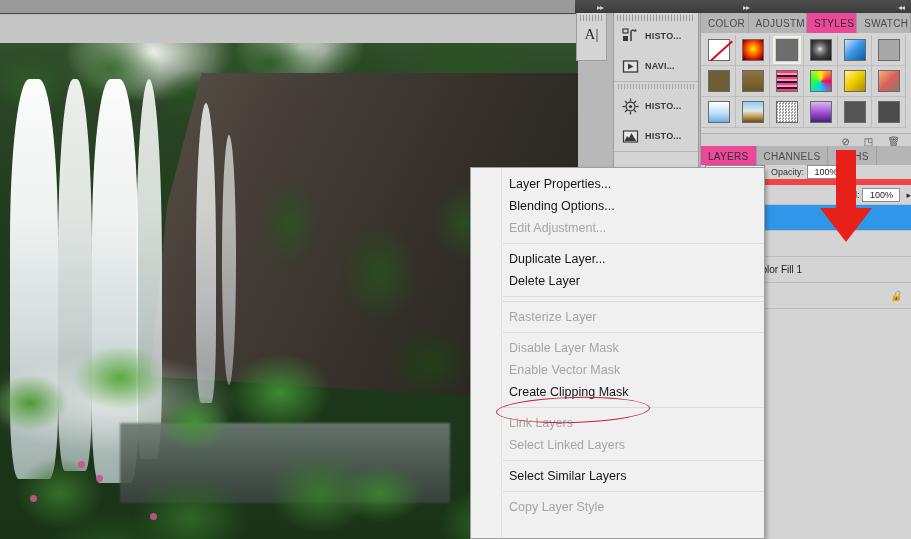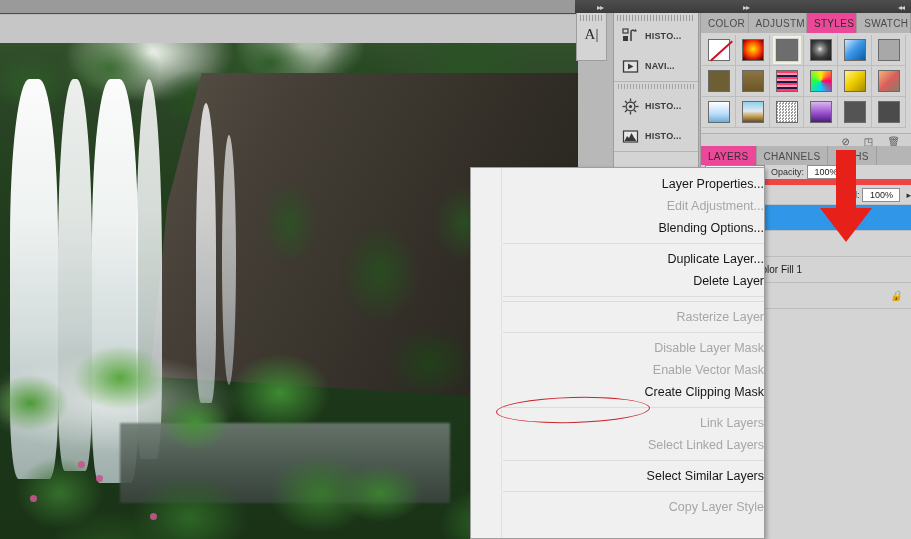--- a/index.html
+++ b/index.html
@@ -179,21 +179,21 @@
   }
   .layer-row.selected { background:#2f96e8; color:#fff; font-weight:bold; }
   .layer-row.bg { font-style:italic; }
   .thumb-white { width:30px; height:17px; background:#fff; border:1px solid #2b2b2b; margin:0 6px 0 2px; }
   .chain { font-size:11px; color:#444; }
   .lock-badge { margin-left:auto; margin-right:8px; font-size:10px; color:#3a3a3a; }
 
   
   .ctxmenu {
     position:absolute; left:470px; top:167px; width:295px; height:372px;
-    background:#f0f0f0; border:1px solid #9e9e9e; box-shadow:2px 2px 4px rgba(0,0,0,.28);text-align:right;
+    background:#f0f0f0; border:1px solid #9e9e9e; box-shadow:2px 2px 4px rgba(0,0,0,.28);
   }
   .ctx-gutter { position:absolute; left:0; top:0; width:31px; height:100%; background:#f0f0f0; border-right:1px solid #e0e0e0; }
   .ctx-list { position:relative; margin-left:32px; padding-top:5px; }
   .ctx-item {
     height:22px; line-height:22px; padding-left:6px;
     font-size:12.5px; color:#171717; white-space:nowrap;
   }
   .ctx-item.dis { color:#a6a6a6; }
   .ctx-sep { height:1px; background:#dcdcdc; margin:4px 0 4px 0; }
 
@@ -416,22 +416,22 @@
           <span>Background</span>
           <span class="lock-badge">🔒</span>
         </div>
       </div>
   </div>
 
   <div class="ctxmenu">
     <div class="ctx-gutter"></div>
     <div class="ctx-list" id="ctx-list">
         <div class="ctx-item">Layer Properties...</div>
+        <div class="ctx-item">Blending Options...</div>
         <div class="ctx-item dis">Edit Adjustment...</div>
-        <div class="ctx-item">Blending Options...</div>
         <div class="ctx-sep"></div>
         <div class="ctx-item">Duplicate Layer...</div>
         <div class="ctx-item">Delete Layer</div>
         <div class="ctx-sep"></div>
         <div class="ctx-sep"></div>
         <div class="ctx-item dis">Rasterize Layer</div>
         <div class="ctx-sep"></div>
         <div class="ctx-item dis">Disable Layer Mask</div>
         <div class="ctx-item dis">Enable Vector Mask</div>
         <div class="ctx-item">Create Clipping Mask</div>

